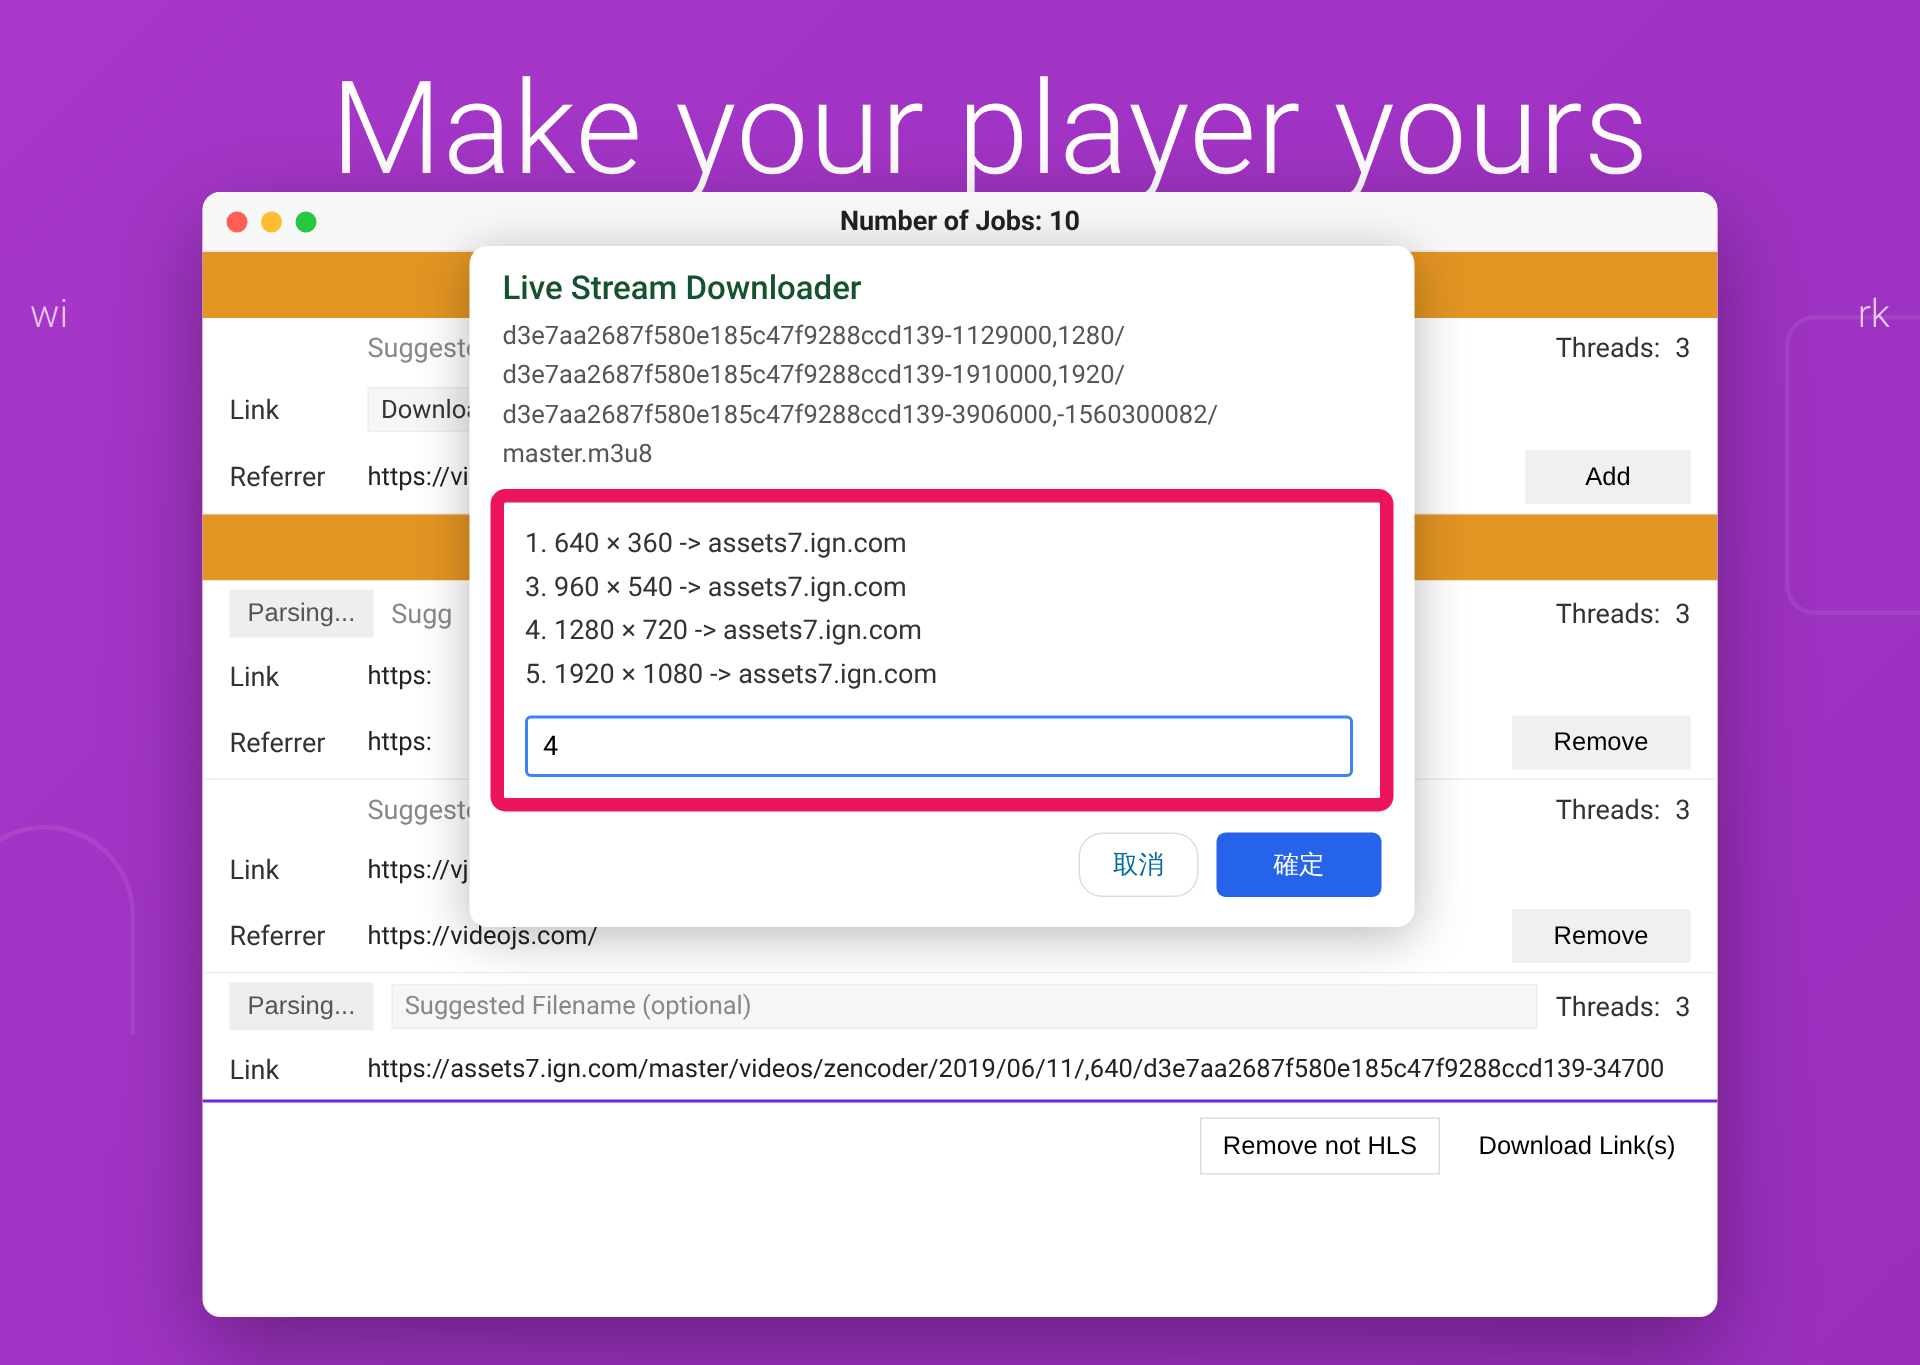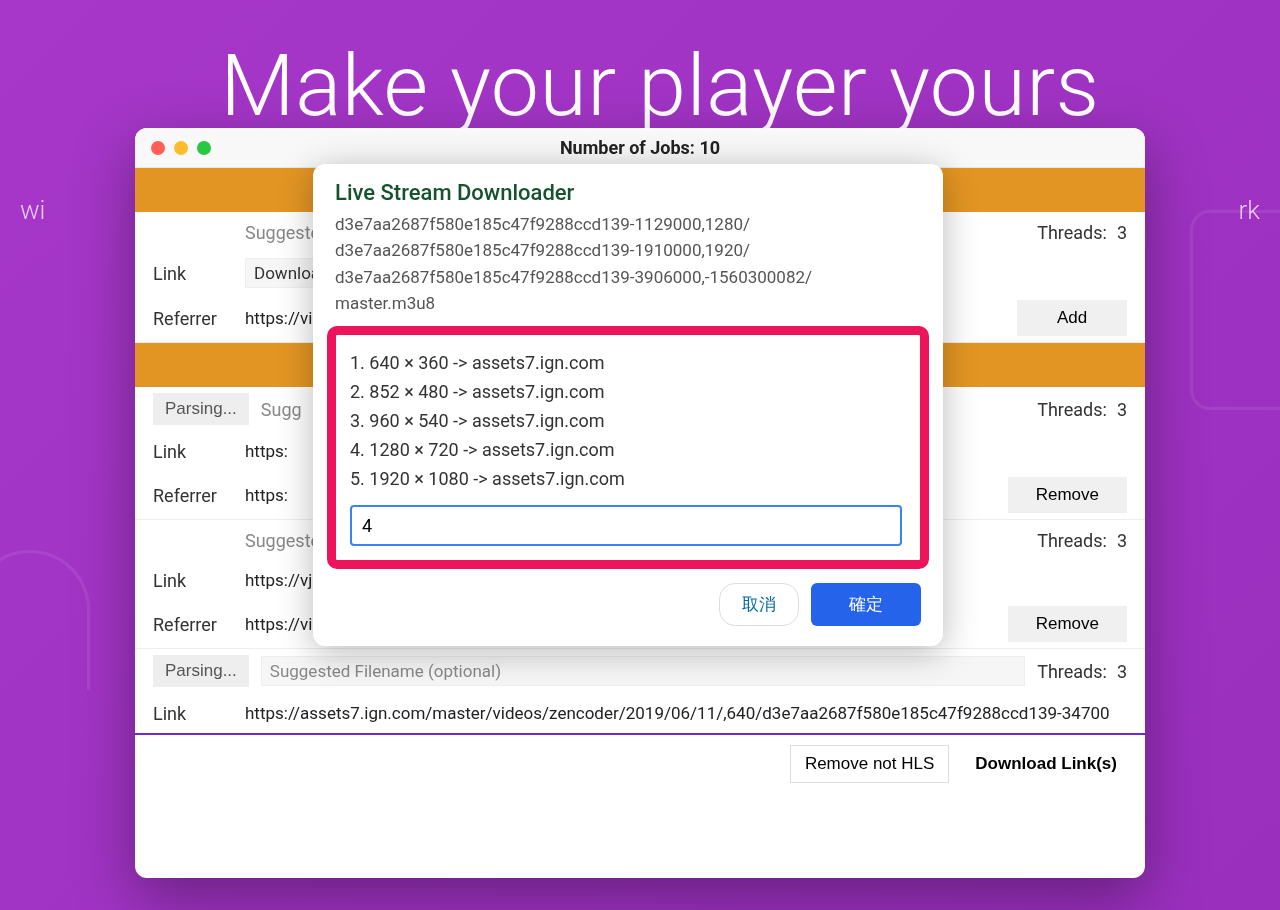--- a/index.html
+++ b/index.html
@@ -116,21 +116,21 @@
   .footer-actions {
     display: flex; justify-content: flex-end; gap: 12px;
     padding: 10px 14px;
     border-top: 2px solid #6d28d9;
     font-size: 17px;
   }
   .footer-btn {
     background: #fff; border: 1px solid #ddd;
     padding: 8px 14px; font-size: 17px;
   }
-  .footer-btn.bold { font-weight: 700; border: none; }
+  .footer-btn.bold { font-weight: 400; border: none; }
 
   
   .modal {
     position: absolute;
     left: 313px; top: 164px;
     width: 630px;
     background: #fff;
     border-radius: 12px;
     box-shadow: 0 6px 35px rgba(0,0,0,0.28);
     z-index: 50;
@@ -293,21 +293,20 @@
   <div class="modal-title">Live Stream Downloader</div>
   <div class="modal-desc">
     <div>d3e7aa2687f580e185c47f9288ccd139-1129000,1280/</div>
     <div>d3e7aa2687f580e185c47f9288ccd139-1910000,1920/</div>
     <div>d3e7aa2687f580e185c47f9288ccd139-3906000,-1560300082/</div>
     <div>master.m3u8</div>
   </div>
   <div class="highlight-box">
     <div class="quality-list">
       <div>1. 640 × 360 -&gt; assets7.ign.com</div>
-      <div>2. 852 × 480 -&gt; assets7.ign.com</div>
       <div>3. 960 × 540 -&gt; assets7.ign.com</div>
       <div>4. 1280 × 720 -&gt; assets7.ign.com</div>
       <div>5. 1920 × 1080 -&gt; assets7.ign.com</div>
     </div>
     <input class="quality-input" value="4" style="">
   </div>
   <div class="modal-actions">
     <button class="btn-cancel">取消</button>
     <button class="btn-confirm">確定</button>
   </div>

